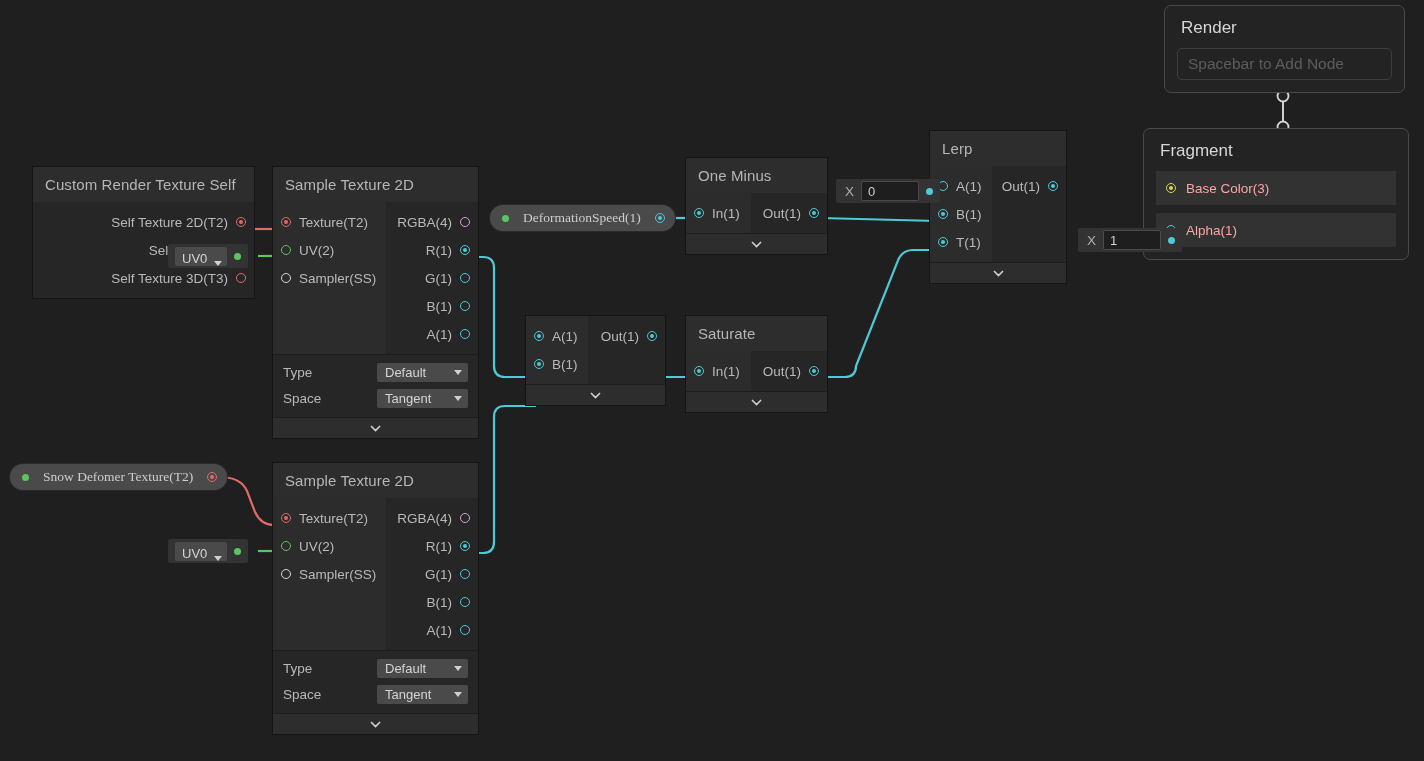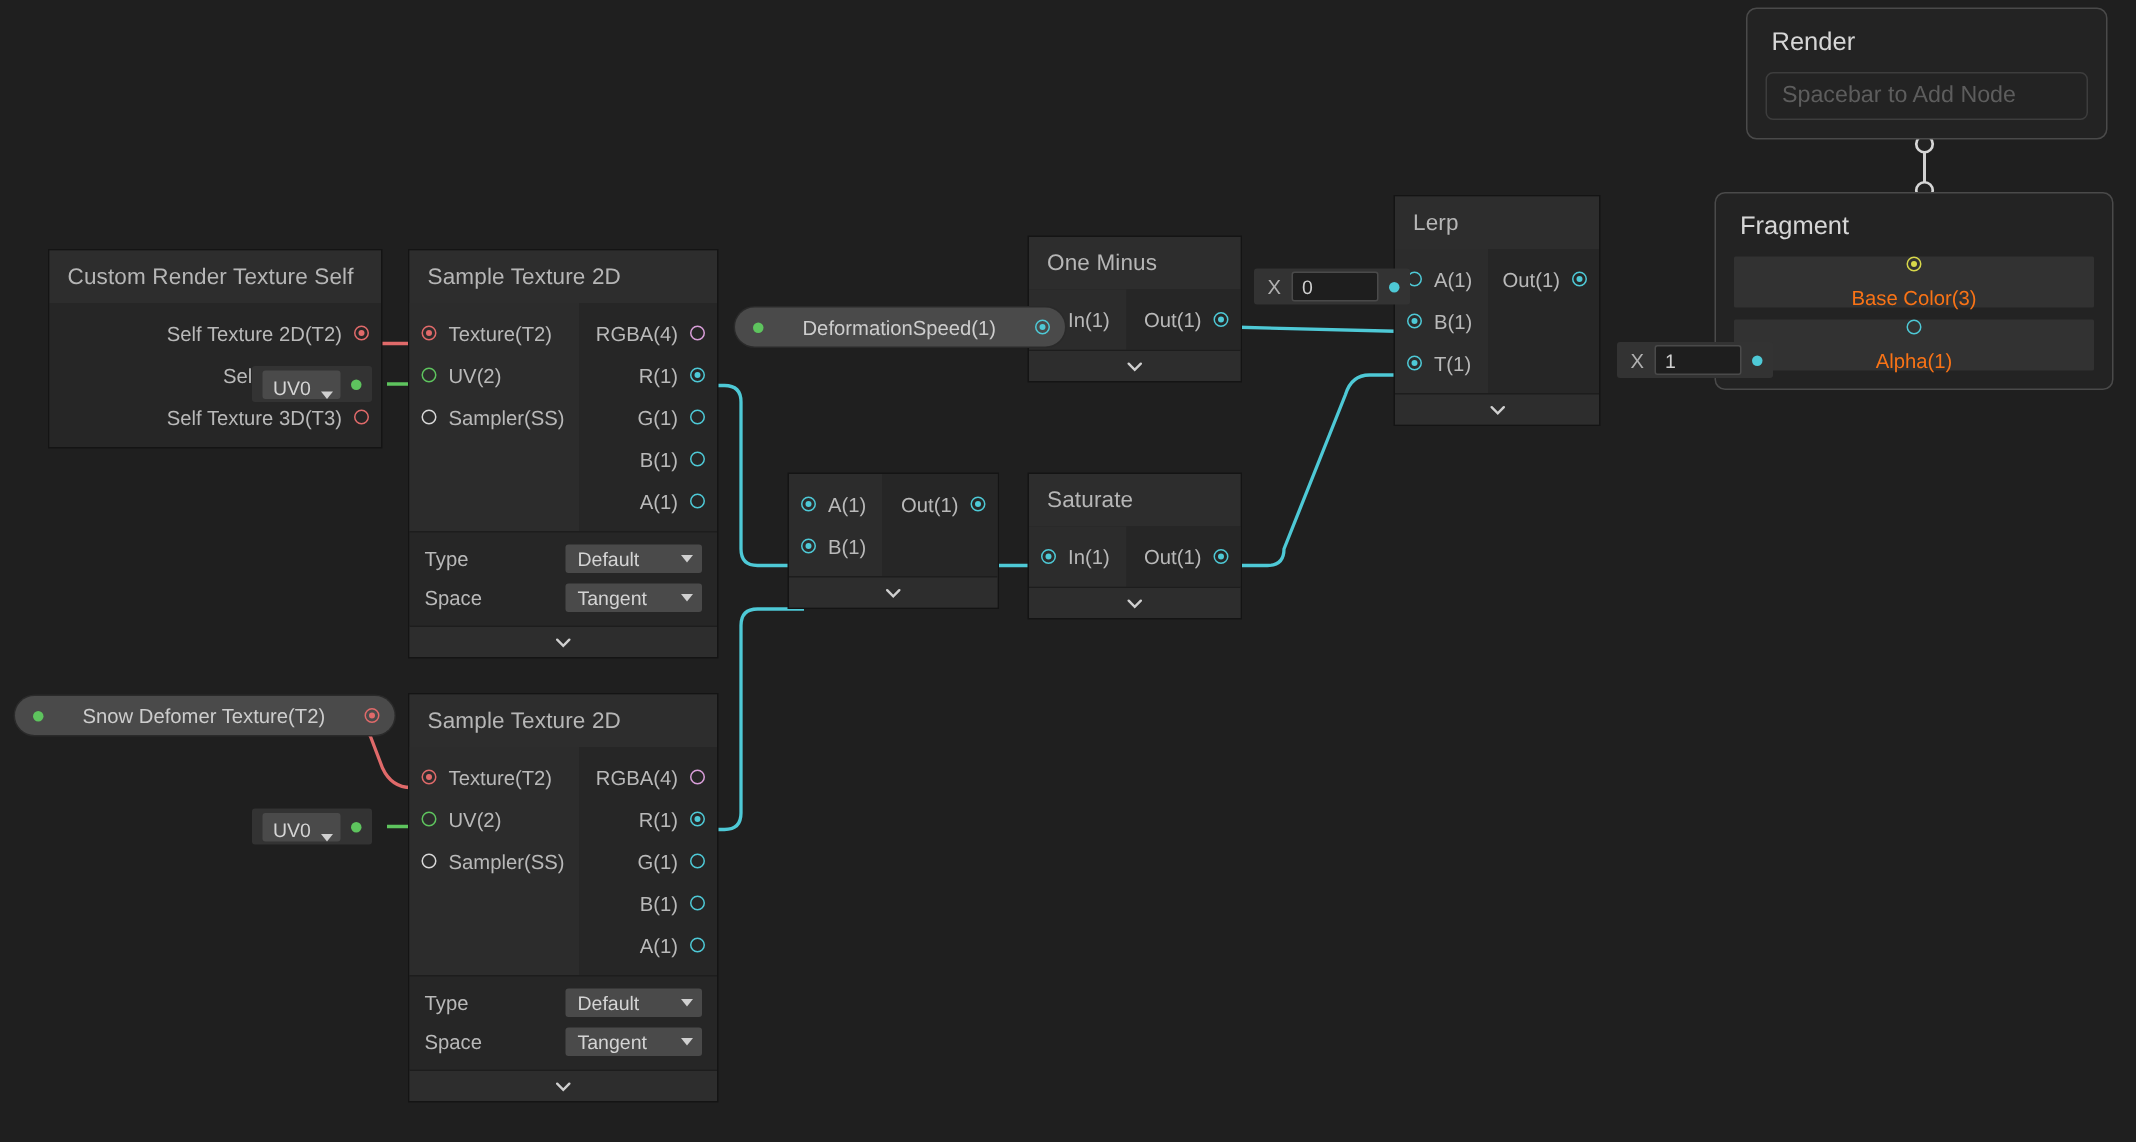--- a/index.html
+++ b/index.html
@@ -51,22 +51,22 @@
   .c-cyan{color:#4ec9d6;}
   .c-red{color:#e06a6a;}
   .c-green{color:#5ec45e;}
   .c-pink{color:#d99ed9;}
   .c-yellow{color:#d8d84a;}
   .c-white{color:#d8d8d8;}
 
   
   .prop{
     position:absolute;z-index:12;background:#4a4a4a;border-radius:13px;height:26px;
-    display:flex;align-items:center;gap:26px;padding:0 10px 0 12px;
-    font-size:13.5px;color:#cdcdcd;box-shadow:0 0 0 1px #2a2a2a;
+    display:flex;align-items:center;gap:14px;padding:0 10px 0 12px;
+    font-size:13.5px;color:#cdcdcd;box-shadow:0 0 0 1px #2a2a2a;font-family:Liberation Serif, serif;
   }
   .prop .pdot{width:7px;height:7px;border-radius:50%;background:#5ec45e;flex:0 0 7px;}
 
   
   .widget{
     position:absolute;z-index:12;background:#333;height:24px;border-radius:2px;
     display:flex;align-items:center;gap:7px;padding:0 7px 0 9px;
   }
   .widget .wlabel{font-size:13.5px;color:#b0b0b0;}
   .widget .wfield{
@@ -85,21 +85,21 @@
     position:absolute;z-index:11;background:#232323;border:1px solid #4a4a4a;border-radius:7px;
     padding:10px 12px 12px 12px;
   }
   .stack .stitle{font-size:17px;color:#d6d6d6;padding:2px 2px 10px 4px;}
   .stack .placeholder{
     border:1px solid #3d3d3d;border-radius:5px;height:30px;display:flex;align-items:center;
     padding:0 10px;font-size:15.5px;color:#5d5d5d;
   }
   .blockrow{
     background:#323232;height:34px;display:flex;align-items:center;gap:10px;
-    padding:0 10px 0 10px;margin-bottom:8px;border-radius:1px;font-size:13.5px;color:#f97316;flex-direction:column;
+    padding:0 10px 0 10px;margin-bottom:8px;border-radius:1px;font-size:13.5px;color:#fca5a5;
   }
   .blockrow:last-child{margin-bottom:0;}
 </style>
 </head>
 <body>
 
 <div id="canvas">
 
   <svg class="wires" viewBox="0 0 1424 761">
     <defs>

